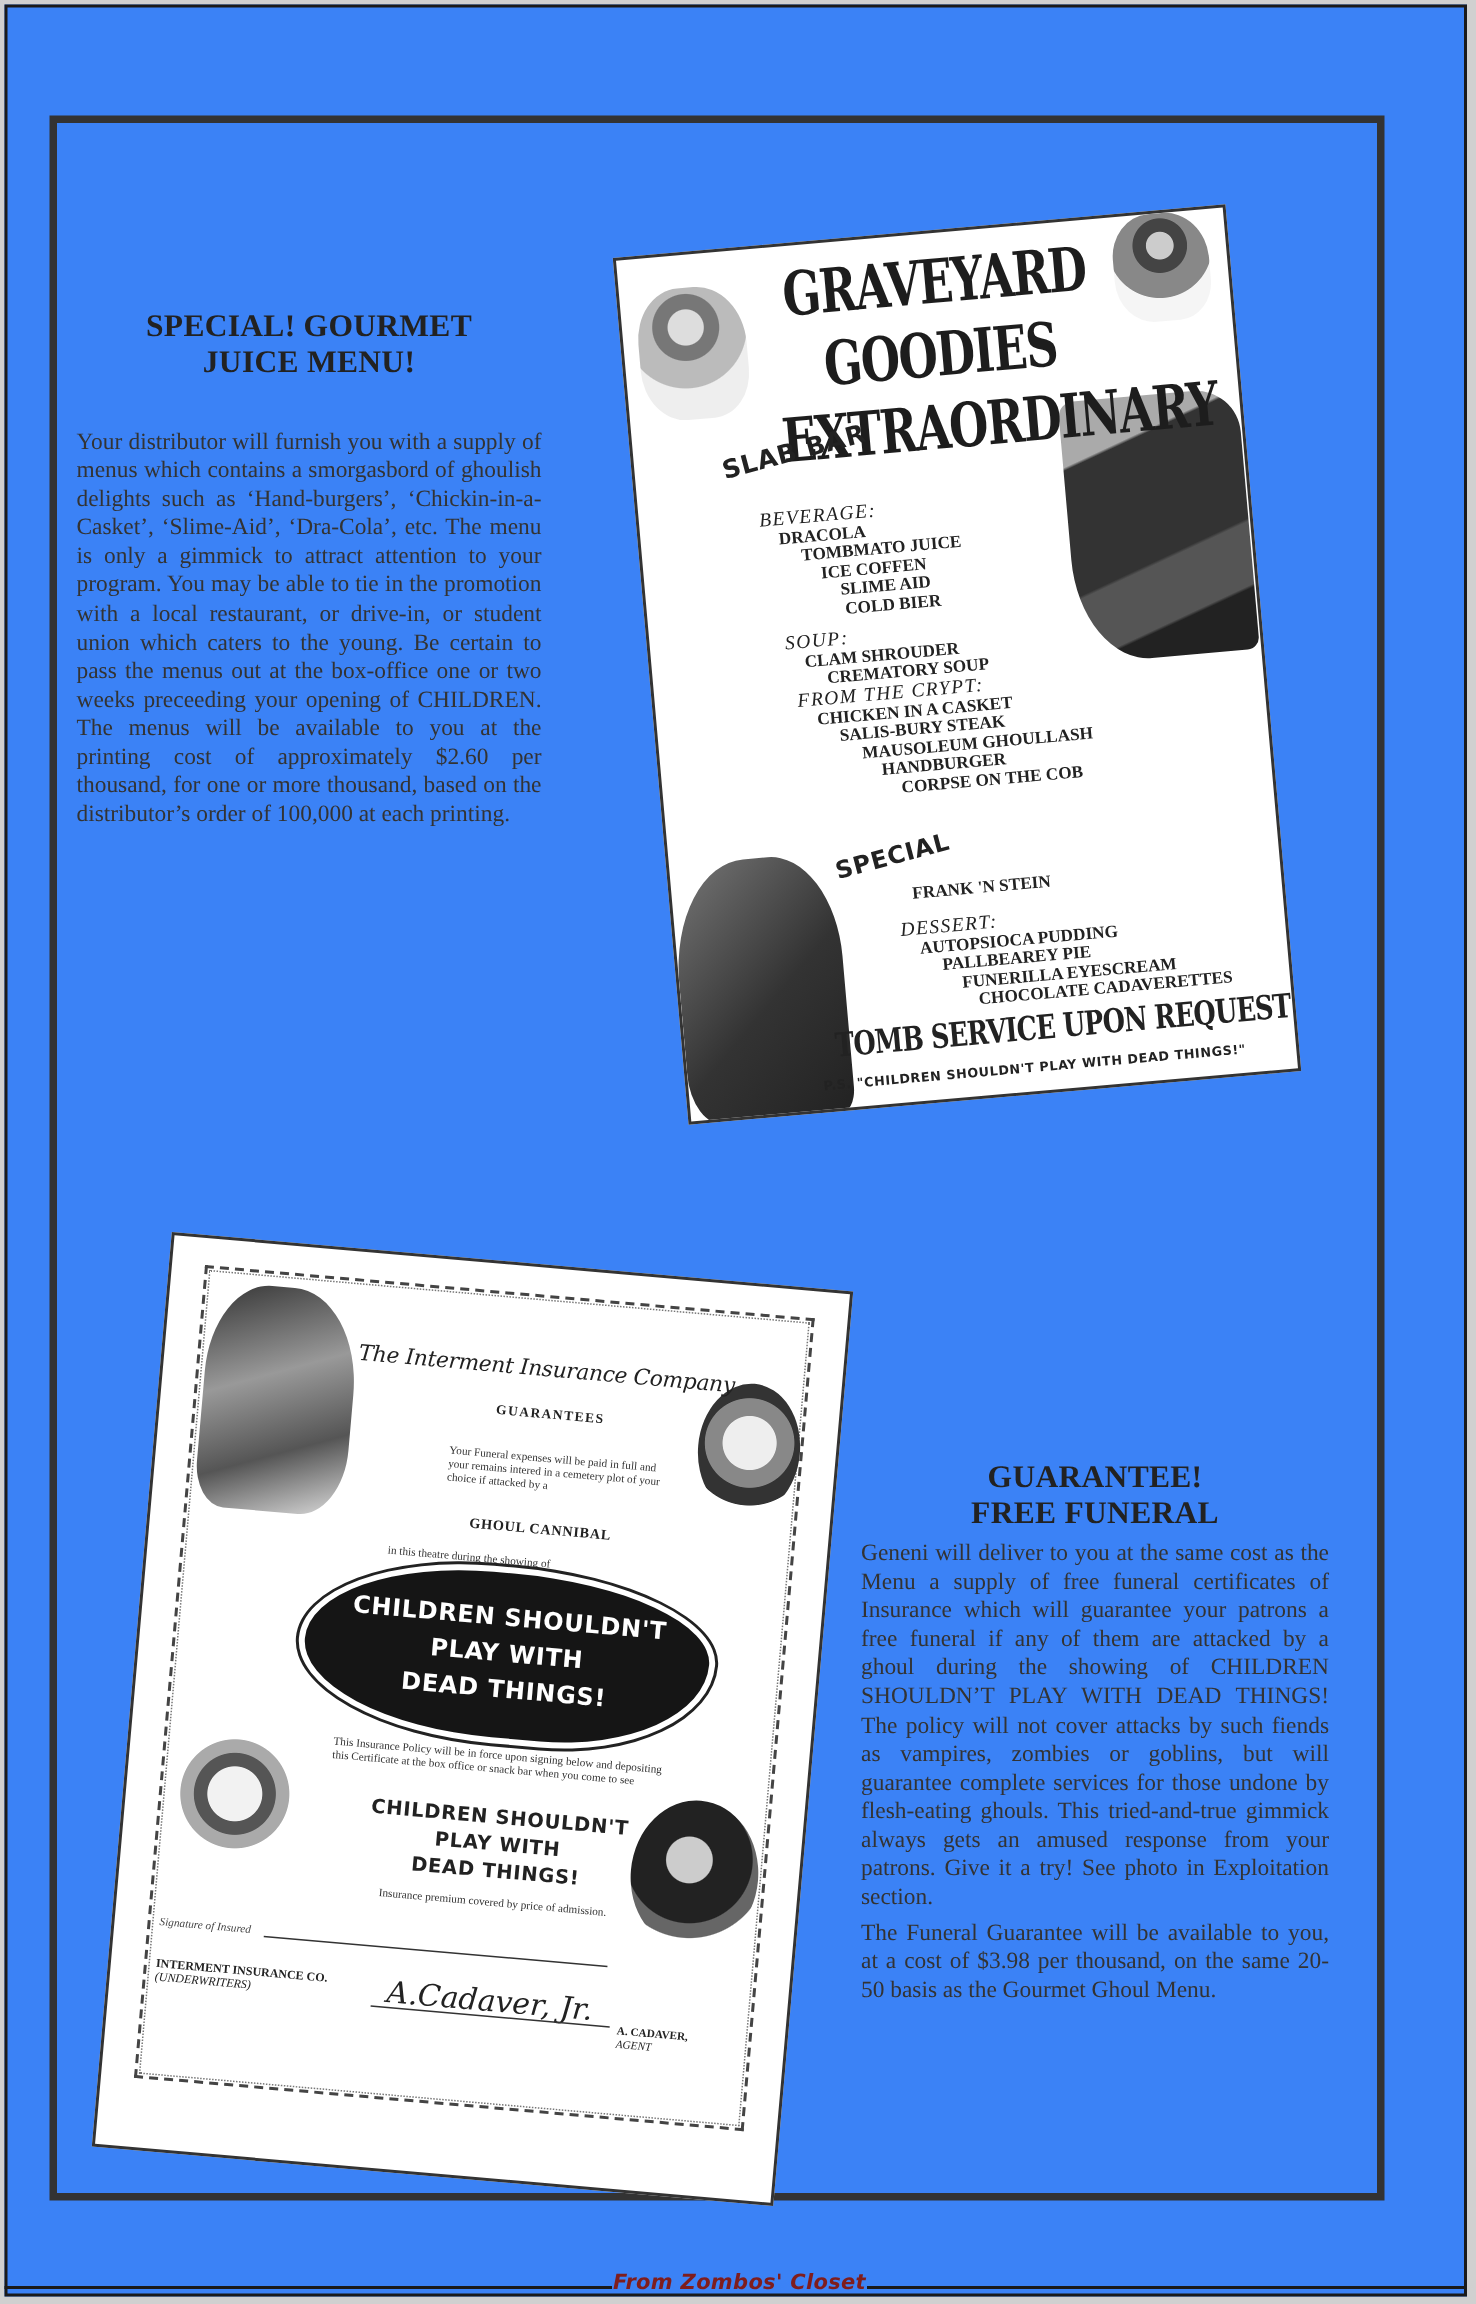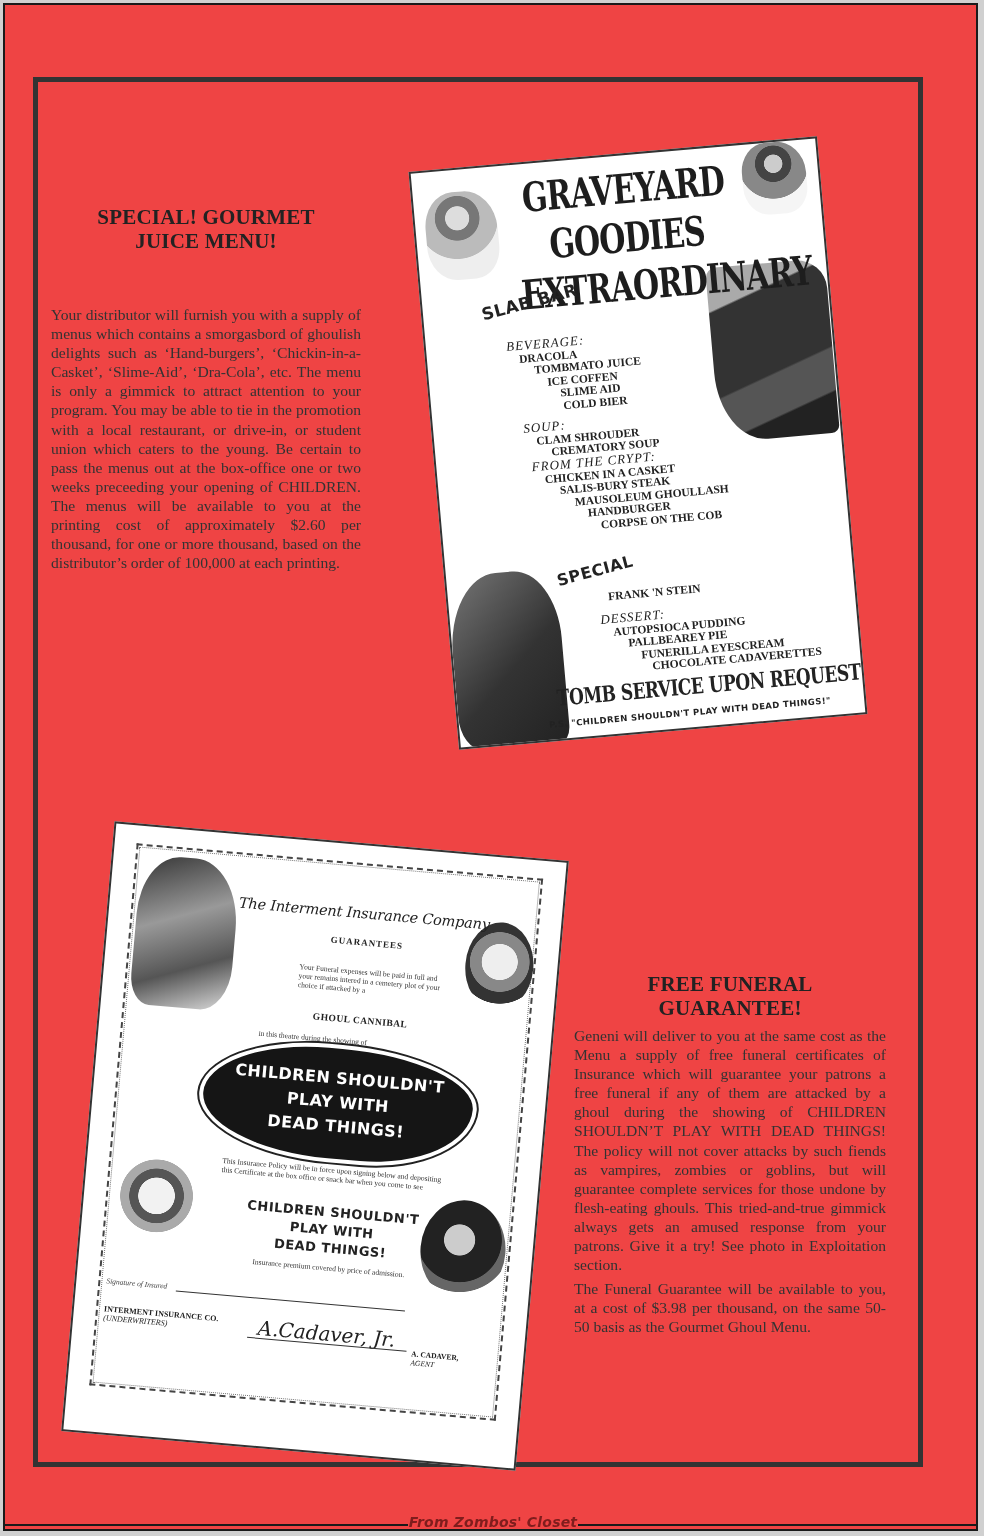--- a/index.html
+++ b/index.html
@@ -1,38 +1,38 @@
 <!DOCTYPE html>
 <html><head>
 <meta charset="utf-8">
 <style>
   * { box-sizing: border-box; margin: 0; padding: 0; }
   html, body { width: 984px; height: 1536px; background: #d0d0d0; overflow: hidden; }
   body { position: relative; font-family: "Liberation Serif", "DejaVu Serif", serif; color: #222; }
 
   .page {
     position: absolute; left: 3px; top: 3px; width: 975px; height: 1528px;
-    background: #ef4444; border: 2px solid #1a1a1a;
+    background: #3b82f6; border: 2px solid #1a1a1a;
   }
   .frame {
     position: absolute; left: 28px; top: 72px; width: 890px; height: 1390px;
     border: 5px solid #333;
   }
 
   
   .col-left { position: absolute; left: 46px; top: 200px; width: 310px; }
   .heading {
     font-family: "Liberation Serif", serif; font-weight: bold; font-size: 21px;
     line-height: 24px; text-align: center; color: #222; letter-spacing: 0.2px;
   }
   .body-text {
     font-size: 15.6px; line-height: 19.1px; text-align: justify; color: #333;
     hyphens: manual;
   }
-  .col-left .body-text { margin-top: 52px; }
+  .col-left .body-text { margin-top: 32px; }
 
   
   .col-right { position: absolute; left: 569px; top: 967px; width: 312px; }
   .col-right .body-text { margin-top: 6px; }
   .col-right .body-text + .body-text { margin-top: 5px; }
 
   
   .menu-card {
     position: absolute; left: 428px; top: 148px; width: 410px; height: 580px;
     border: 2px solid #333; background: #fff;
@@ -227,25 +227,25 @@
     <div class="signature">A.Cadaver, Jr.</div>
     <div class="agent-line"></div>
     <div class="agent">
       <div>A. CADAVER,</div>
       <i>AGENT</i>
     </div>
   </div>
 
   <div class="col-right">
     <div class="heading">
+      <div>GUARANTEE!</div>
       <div>FREE FUNERAL</div>
-      <div>GUARANTEE!</div>
     </div>
     <p class="body-text">Geneni will deliver to you at the same cost as the Menu a supply of free fu­neral certificates of Insurance which will guarantee your patrons a free fu­neral if any of them are attacked by a ghoul during the showing of CHIL­DREN SHOULDN’T PLAY WITH DEAD THINGS! The policy will not cover attacks by such fiends as vam­pires, zombies or goblins, but will guarantee complete services for those undone by flesh-eating ghouls. This tried-and-true gimmick always gets an amused response from your patrons. Give it a try! See photo in Exploitation section.</p>
-    <p class="body-text">The Funeral Guarantee will be avail­able to you, at a cost of $3.98 per thousand, on the same 50-50 basis as the Gourmet Ghoul Menu.</p>
+    <p class="body-text">The Funeral Guarantee will be avail­able to you, at a cost of $3.98 per thousand, on the same 20-50 basis as the Gourmet Ghoul Menu.</p>
   </div>
 </div>
 
 <div class="footer">
   <div class="footer-rule fr-l"></div>
   <div class="footer-text">From Zombos' Closet</div>
   <div class="footer-rule fr-r"></div>
 </div>
 
 </body></html>

